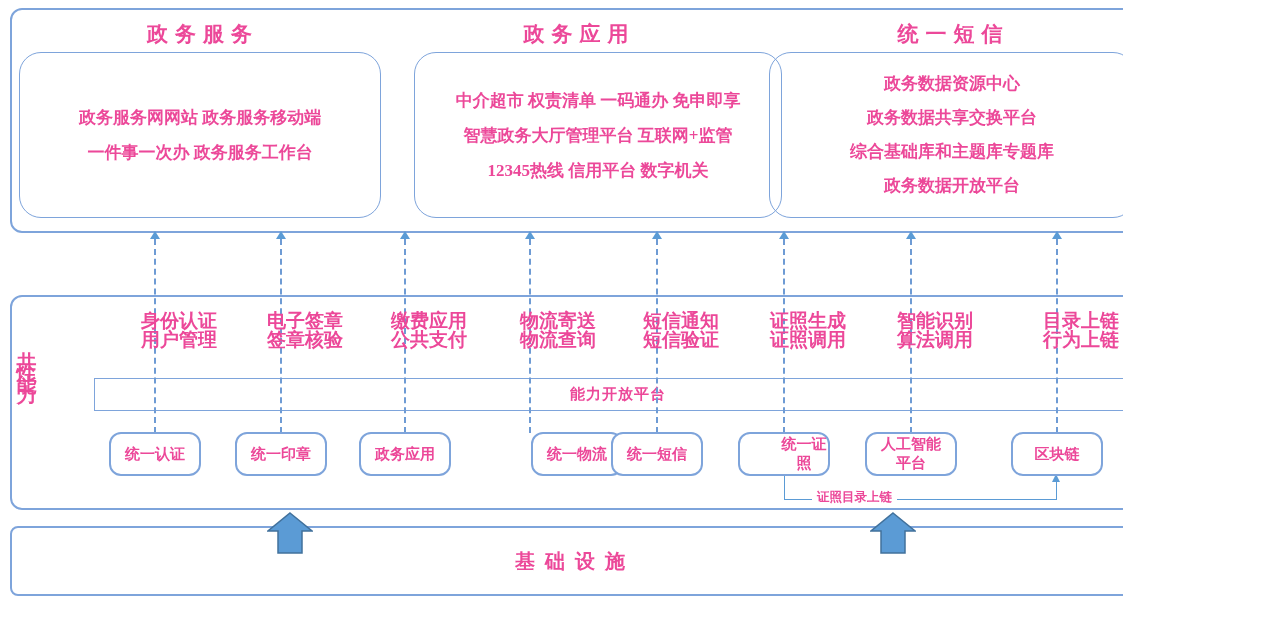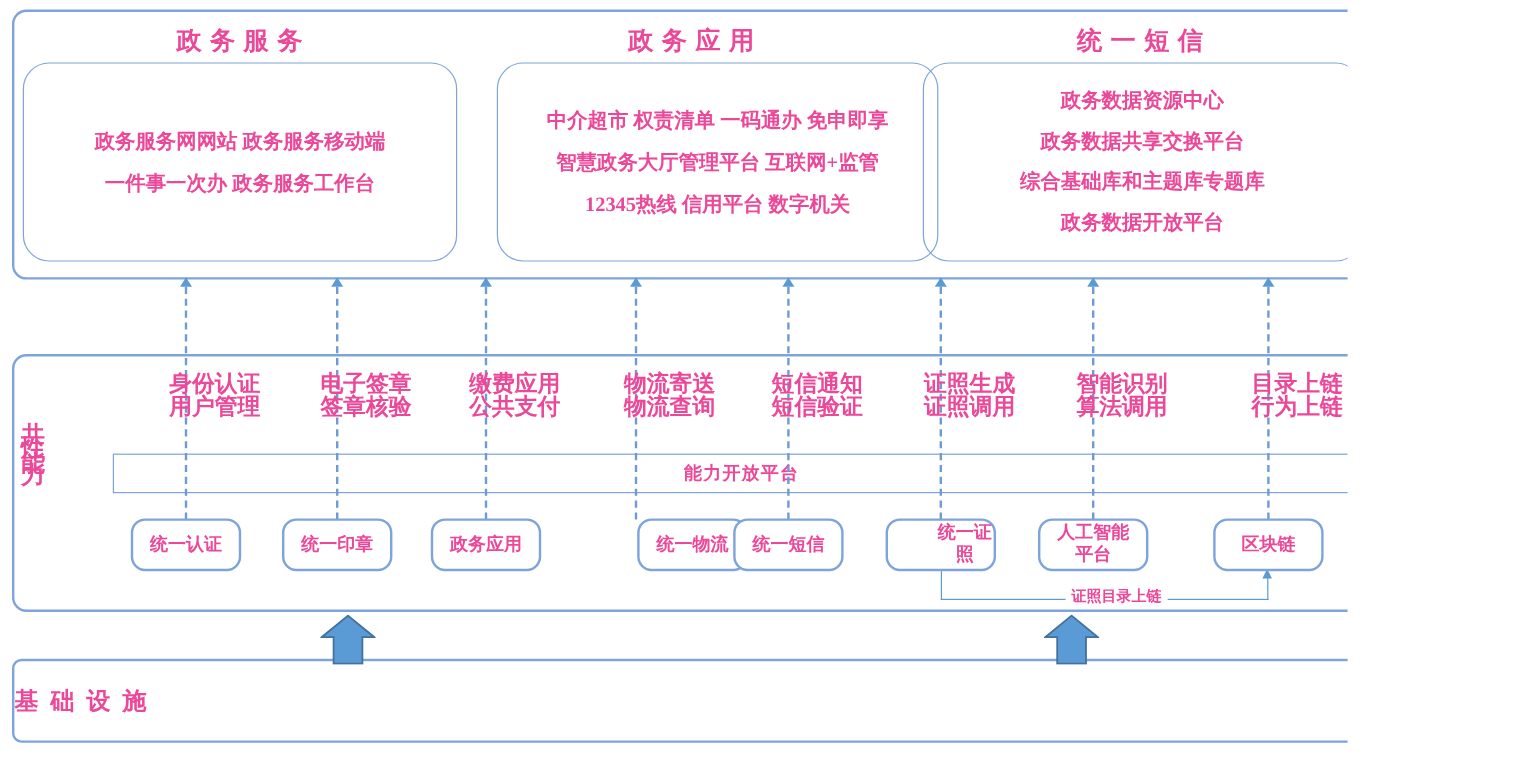--- a/index.html
+++ b/index.html
@@ -4,21 +4,21 @@
 <style>
   html,body{margin:0;padding:0;background:#ffffff;}
   #canvas{
     position:relative;width:1123px;height:638px;background:#ffffff;overflow:hidden;
     font-family:Liberation Serif, serif;color:#ec4899;
   }
   
   .outer-box{position:absolute;border:2px solid #7EA4DB;border-radius:12px;background:#fff;box-sizing:border-box;}
   #top-container{left:10px;top:8px;width:1130px;height:225px;}
   #middle-container{left:10px;top:295px;width:1130px;height:215px;}
-  #bottom-box{left:10px;top:549px;width:1130px;height:70px;border-radius:8px;display:flex;align-items:center;}
+  #bottom-box{left:10px;top:526px;width:1130px;height:70px;border-radius:8px;display:flex;align-items:center;justify-content:center;}
   #right-bar{left:1203px;top:8px;width:59px;height:620px;border-radius:10px;display:flex;align-items:center;justify-content:center;}
 
   
   .top-title{position:absolute;top:10px;text-align:center;font-size:21px;font-weight:700;letter-spacing:7px;}
   .inner-card{position:absolute;top:42px;height:166px;border:1.5px solid #7EA4DB;border-radius:22px;box-sizing:border-box;
     display:flex;flex-direction:column;align-items:center;justify-content:center;text-align:center;}
   .inner-card .card-line{font-size:17px;font-weight:700;line-height:35px;white-space:nowrap;}
   #card-3 .card-line{line-height:34px;}
 
   
@@ -38,21 +38,21 @@
   .cap-box{position:absolute;top:432px;width:92px;height:44px;border:2px solid #7EA4DB;border-radius:12px;
     background:#fff;box-sizing:border-box;display:flex;align-items:center;justify-content:center;text-align:center;
     font-size:15px;font-weight:700;line-height:19px;white-space:pre-line;z-index:3;}
 
   
   .chain-line{position:absolute;background:transparent;z-index:2;}
   #chain-drop{left:784px;top:476px;height:24px;width:0;border-left:1.5px solid #5B9BD5;}
   #chain-horiz{left:784px;top:499px;width:273px;height:0;border-top:1.5px solid #5B9BD5;}
   #chain-rise{left:1056px;top:481px;height:19px;width:0;border-left:1.5px solid #5B9BD5;}
   #chain-arrow{left:1052px;top:474px;border-left:4.5px solid transparent;border-right:4.5px solid transparent;border-bottom:8px solid #5B9BD5;}
-  #chain-label{position:absolute;left:888px;top:489px;background:#fff;padding:0 5px;font-size:12.5px;font-weight:700;z-index:3;text-align:center;}
+  #chain-label{position:absolute;left:812px;top:489px;background:#fff;padding:0 5px;font-size:12.5px;font-weight:700;z-index:3;text-align:center;}
 
   
   #bottom-title{font-size:20px;font-weight:700;letter-spacing:10px;}
 
   
   #right-bar-text{writing-mode:vertical-rl;text-orientation:upright;font-size:17px;font-weight:700;letter-spacing:6px;line-height:1;}
 
   .block-arrow{position:absolute;z-index:2;}
 </style>
 </head>

